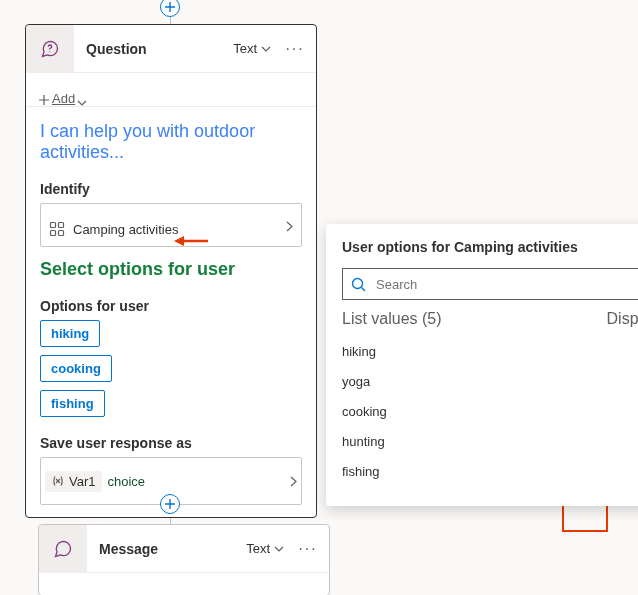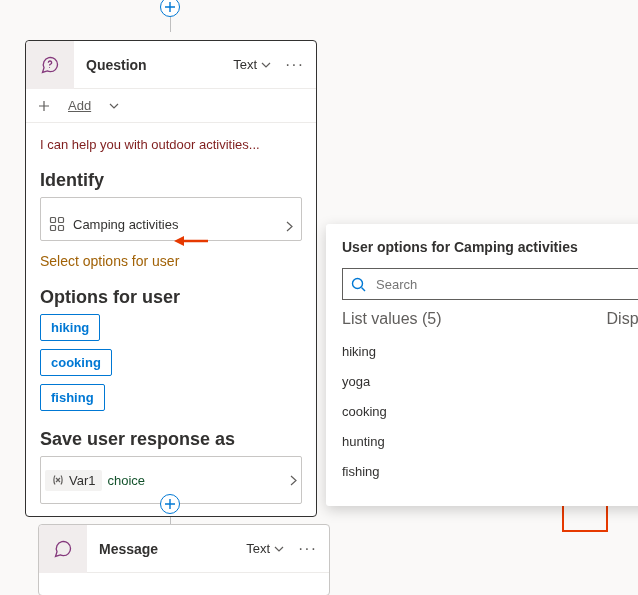--- a/index.html
+++ b/index.html
@@ -13,31 +13,31 @@
 
   .card { position: absolute; background: #fff; border: 1px solid #323130; border-radius: 4px; width: 292px; }
   .card.plain { border-color: #c8c6c4; }
   .card-header { display:flex; align-items:center; height: 48px; border-bottom: 1px solid #edebe9; }
   .hdr-icon-wrap { width: 48px; height: 48px; background: #f1eded; display:flex; align-items:center; justify-content:center; border-top-left-radius:4px; }
   .hdr-title { flex:1; padding-left:12px; font-size:14px; font-weight:600; color:#323130; }
   .hdr-ctrls { display:flex; align-items:center; gap:10px; padding-right:8px; }
   .hdr-text-link { font-size:13px; color:#323130; display:flex; align-items:center; gap:4px; cursor:pointer; }
   .hdr-more { font-size:16px; color:#605e5c; cursor:pointer; padding:0 4px; letter-spacing:1px; }
 
-  .add-row { display:flex; align-items:center; height:34px; padding:0 12px; border-bottom:1px solid #edebe9; color:#605e5c; font-size:13px; gap:18px; cursor:pointer;text-decoration:underline; }
+  .add-row { display:flex; align-items:flex-end; height:34px; padding:0 12px; border-bottom:1px solid #edebe9; color:#605e5c; font-size:13px; gap:2px; cursor:pointer;text-decoration:underline; }
 
   .card-body { padding:12px 14px; }
-  .prompt-text { font-size:13px; color:#7f1d1d; margin:2px 0 18px 0; }
-
-  .section-label { font-size:18px; font-weight:600; color:#323130; margin:6px 0 6px 0; }
-  .field-box { border:1px solid #c8c6c4; border-radius:2px; height:44px; display:flex; align-items:flex-end; padding:8px 8px; font-size:13px; color:#323130; cursor:pointer; justify-content:space-between; }
+  .prompt-text { font-size:18px; color:#3b82f6; margin:2px 0 18px 0; }
+
+  .section-label { font-size:14px; font-weight:600; color:#323130; margin:6px 0 6px 0; }
+  .field-box { border:1px solid #c8c6c4; border-radius:2px; height:44px; display:flex; align-items:flex-start; padding:17px 8px; font-size:13px; color:#323130; cursor:pointer; justify-content:space-between; }
   .field-box .left { display:flex; align-items:center; gap:8px; }
   .chev { color:#605e5c; }
 
-  .link-blue { color:#a16207; font-size:14px; margin:12px 0 4px 0; cursor:pointer; display:inline-block; }
+  .link-blue { color:#15803d; font-size:18px; margin:12px 0 4px 0; cursor:pointer; display:inline-block;font-weight:bold; }
   .arrow-red { position:absolute; left:174px; top:235px; }
 
   .chip { display:inline-flex; align-items:center; border:1px solid #0078d4; color:#0078d4; border-radius:2px; padding:5px 10px; font-size:13px; font-weight:600; margin:0 6px 8px 0; cursor:pointer; background:#fff; }
 
   .var-box { border:1px solid #c8c6c4; border-radius:2px; height:48px; display:flex; align-items:center; padding:0 4px; font-size:13px; justify-content:space-between; cursor:pointer; }
   .var-inner { display:flex; align-items:center; gap:4px; }
   .var-chip { background:#f3f2f1; border-radius:2px; padding:3px 6px; display:flex; align-items:center; gap:4px; color:#323130; }
   .var-type { color:#14532d; padding-left:2px; }
 
   
@@ -67,21 +67,21 @@
       </svg>
   </div>
 
   <div class="connector-line" style="top:480px; height:50px;"></div>
   <div class="add-node" style="top:494px;">
     <svg width="10" height="10" viewBox="0 0 10 10">
         <path d="M5 0v10M0 5h10" stroke="#0078d4" stroke-width="1.4"></path>
       </svg>
   </div>
 
-  <div class="card" style="left:25px; top:40px;">
+  <div class="card" style="left:25px; top:24px;">
     <div class="card-header">
       <div class="hdr-icon-wrap">
         <svg width="20" height="20" viewBox="0 0 24 24" fill="none" stroke="#84387c" stroke-width="1.6">
           <path d="M21 11.5a8.38 8.38 0 0 1-8.5 8.5 8.5 8.5 0 0 1-3.7-.85L3 21l1.85-5.8A8.5 8.5 0 1 1 21 11.5z"></path>
           <path d="M10 9.2a2 2 0 1 1 2.7 1.86c-.8.3-1.2.74-1.2 1.44"></path>
           <circle cx="11.5" cy="15" r="0.6" fill="#84387c" stroke="none"></circle>
         </svg>
       </div>
       <div class="hdr-title">Question</div>
       <div class="hdr-ctrls">

